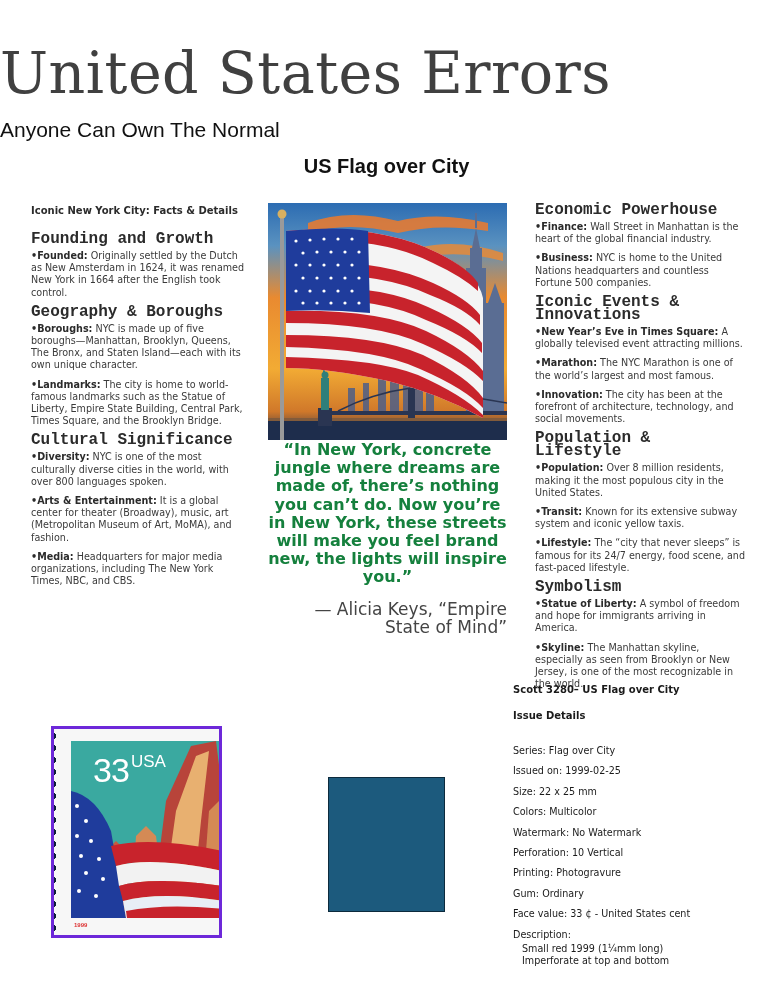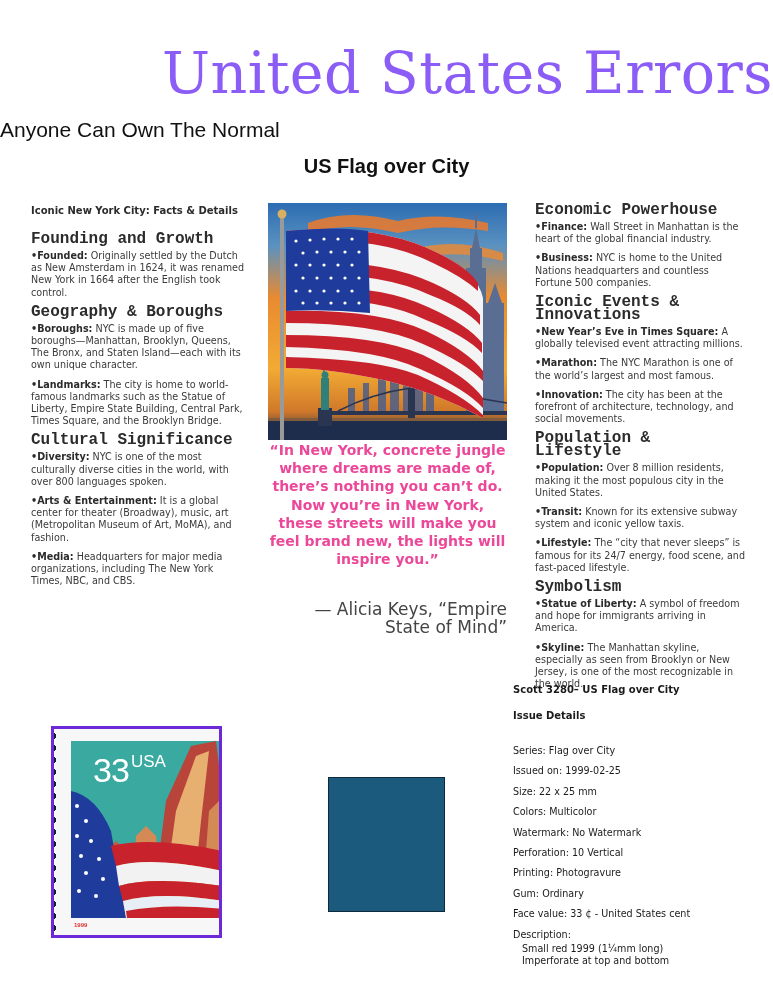--- a/index.html
+++ b/index.html
@@ -1,21 +1,21 @@
 <!DOCTYPE html>
 <html><head>
 <meta charset="utf-8">
 <style>
   * { box-sizing: border-box; margin: 0; padding: 0; }
   html, body { width: 773px; height: 1000px; background: #ffffff; overflow: hidden; }
   body { position: relative; font-family: "Liberation Sans", sans-serif; color: #1a1a1a; }
 
   .title {
-    position: absolute; left: 0; top: 38px; width: 773px; text-align: right;
-    font-family: "DejaVu Serif", serif; font-size: 57px; font-weight: normal; color: #8b5cf6;
+    position: absolute; left: 0; top: 38px; width: 773px; text-align: left;
+    font-family: "DejaVu Serif", serif; font-size: 57px; font-weight: normal; color: #404040;
     letter-spacing: 0.5px; line-height: 70px;
   }
   .tagline {
     position: absolute; left: 0; top: 117px; width: 773px; text-align: left;
     font-family: "Liberation Sans", sans-serif; font-size: 21px; color: #111; line-height: 26px;
   }
   .subject {
     position: absolute; left: 0; top: 153px; width: 773px; text-align: center;
     font-family: "Liberation Sans", sans-serif; font-size: 20px; font-weight: bold; color: #111; line-height: 26px;
   }
@@ -32,21 +32,21 @@
   .col .section { margin-bottom: 2px; }
 
   .painting {
     position: absolute; left: 268px; top: 203px; width: 239px; height: 237px; overflow: hidden;
     background: linear-gradient(180deg, #2f6fb0 0%, #4b8ec4 12%, #e98a2c 40%, #f0a531 62%, #e88a2a 80%, #27406a 92%, #1d2c4a 100%);
   }
   .painting svg { display: block; }
 
   .quote {
     position: absolute; left: 268px; top: 441px; width: 239px; text-align: center;
-    font-family: "DejaVu Sans", sans-serif; font-size: 14px; line-height: 18.2px; font-weight: bold; color: #ec4899;
+    font-family: "DejaVu Sans", sans-serif; font-size: 16px; line-height: 18.2px; font-weight: bold; color: #15803d;
   }
   .quote-attrib {
     position: absolute; left: 268px; top: 600px; width: 239px; text-align: right;
     font-family: "DejaVu Sans", sans-serif; font-size: 17px; line-height: 18px; color: #444;
   }
 
   .stamp {
     position: absolute; left: 51px; top: 726px; width: 171px; height: 212px;
     border: 3px solid #6d28d9; background: #f7f7f7; overflow: hidden;
   }

